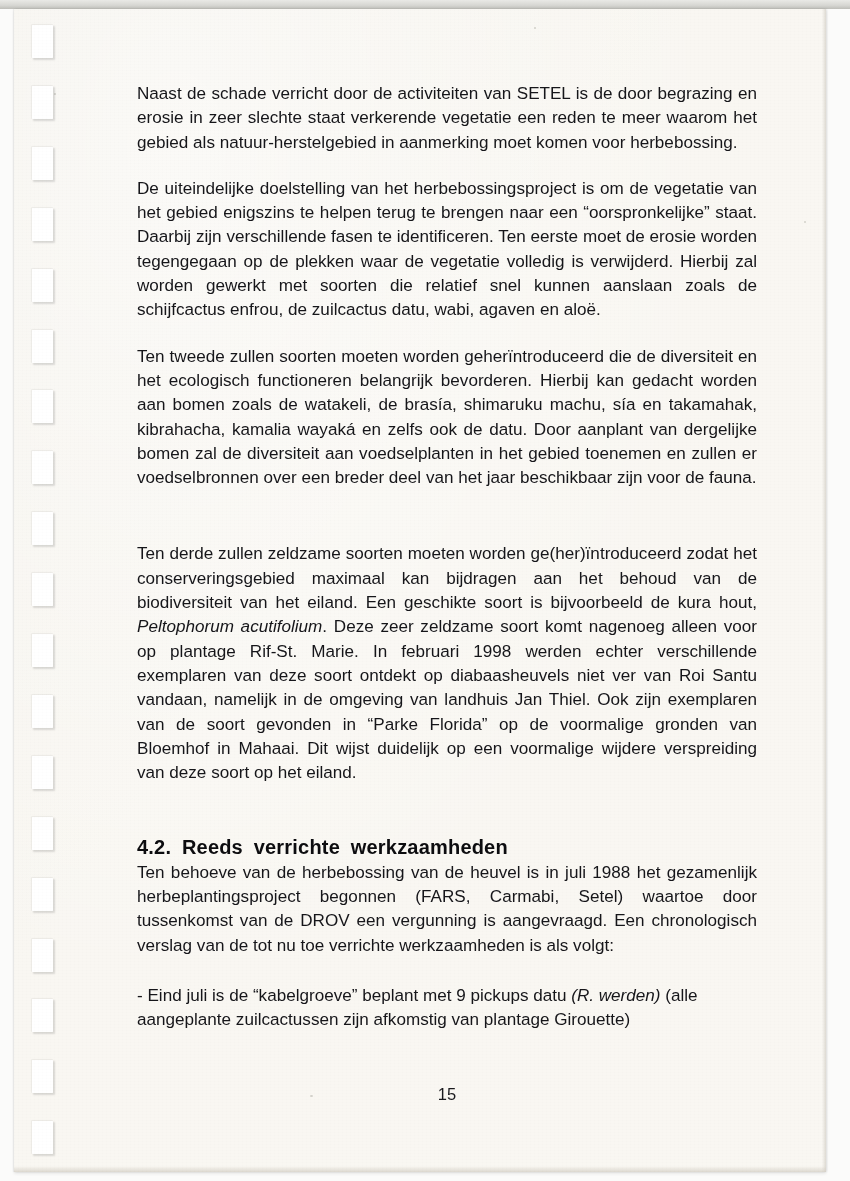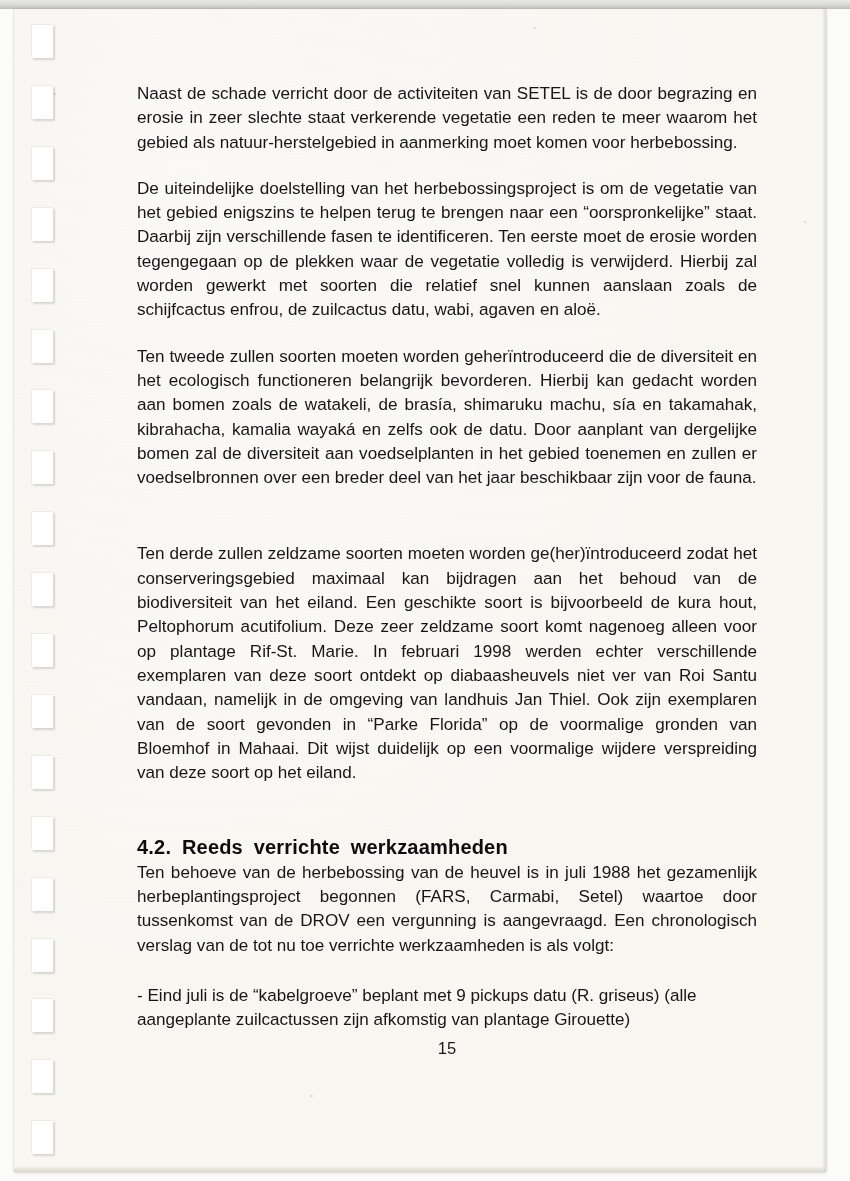--- a/index.html
+++ b/index.html
@@ -103,38 +103,38 @@
   .para {
     font-size: 17.1px;
     line-height: 24.3px;
     color: #16161a;
     text-align: justify;
     text-justify: inter-word;
     margin: 0 0 22px 0;
     -webkit-font-smoothing: antialiased;
   }
   .para.nojust { text-align: left; }
-  .para .it { }
+  .para .it { font-style: italic; }
 
   .gap-big { height: 30px; }
 
   h2.section-heading {
     font-size: 20px;
     line-height: 24.3px;
     font-weight: bold;
     color: #0d0d10;
     margin: 0 0 1px 0;
     word-spacing: 5px;
     letter-spacing: .2px;
   }
 
   .page-number {
     position: absolute;
     left: 0;
-    top: 957px;
+    top: 1003px;
     width: 620px;
     text-align: center;
     font-size: 16.5px;
     color: #1a1a1e;
   }
 
   
   .speck {
     position: absolute;
     background: rgba(120,118,110,.30);
@@ -192,19 +192,19 @@
       <div class="gap-big"></div>
 
       <p class="para"><span>Ten derde zullen zeldzame soorten moeten worden ge(her)ïntroduceerd zodat het conserveringsgebied maximaal kan bijdragen aan het behoud van de biodiversiteit van het eiland. Een geschikte soort is bijvoorbeeld de kura hout, </span><span class="it">Peltophorum  acutifolium</span><span>. Deze zeer zeldzame soort komt nagenoeg alleen voor op plantage Rif-St. Marie.  In februari 1998 werden echter verschillende exemplaren van deze soort ontdekt op diabaasheuvels niet ver van Roi Santu vandaan, namelijk in de omgeving van landhuis Jan Thiel. Ook zijn exemplaren van de soort gevonden in “Parke Florida” op de voormalige gronden van Bloemhof in Mahaai. Dit wijst duidelijk op een voormalige wijdere verspreiding van deze soort op het eiland.</span></p>
 
       <div style="height:28px"></div>
 
       <h2 class="section-heading">4.2.  Reeds  verrichte  werkzaamheden</h2>
 
       <p class="para" style="margin-bottom:26px">Ten behoeve van de herbebossing van de heuvel is in juli 1988 het gezamenlijk herbeplantingsproject begonnen (FARS, Carmabi, Setel) waartoe door tussenkomst van de DROV een vergunning is aangevraagd. Een chronologisch verslag van de tot nu toe verrichte werkzaamheden is als volgt:</p>
 
-      <p class="para nojust" style="margin-bottom:0"><span>- Eind juli is de “kabelgroeve” beplant met 9 pickups datu </span><span class="it">(R. griseus)</span><span> (alle aangeplante zuilcactussen zijn afkomstig van plantage Girouette)</span></p>
+      <p class="para nojust" style="margin-bottom:0"><span>- Eind juli is de “kabelgroeve” beplant met 9 pickups datu </span><span class="it">(R. werden)</span><span> (alle aangeplante zuilcactussen zijn afkomstig van plantage Girouette)</span></p>
 
       <div class="page-number">15</div>
 
     </div>
   </div>
 </div>
 
 </body></html>

